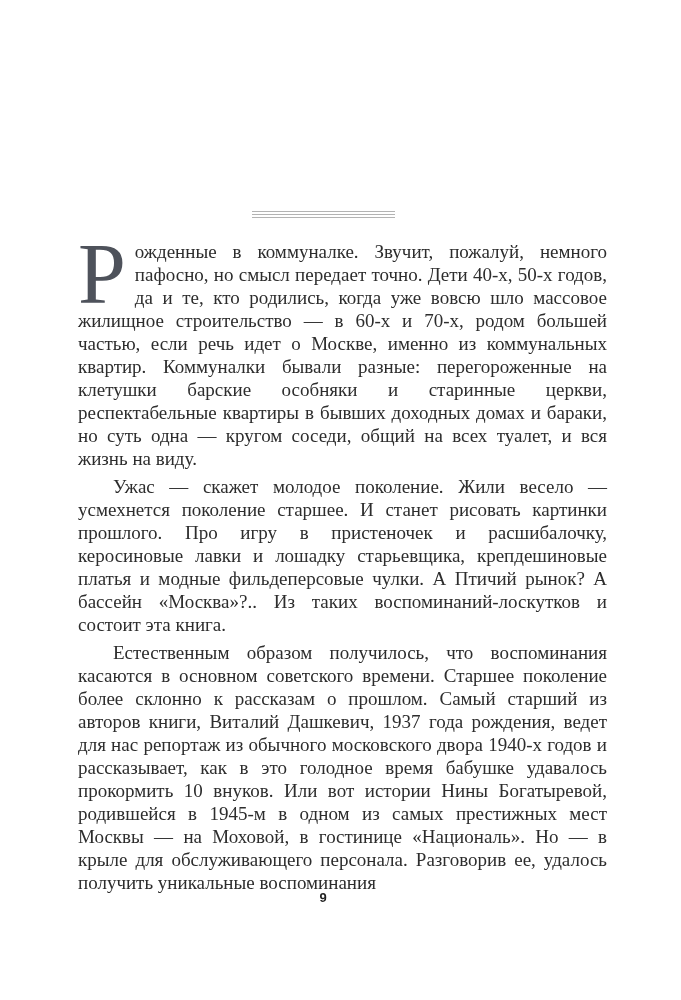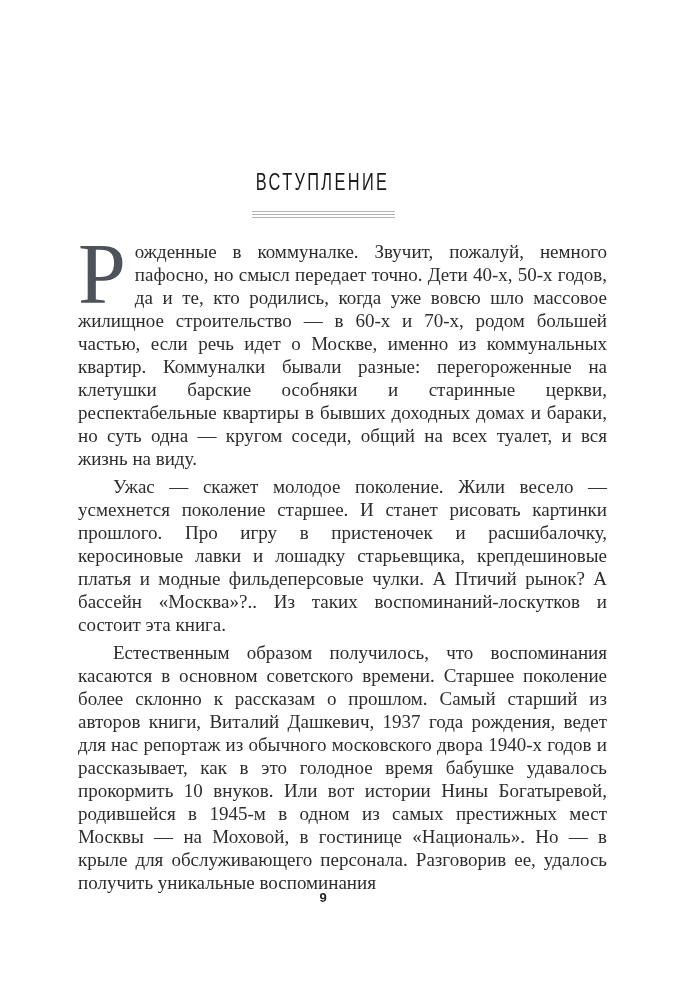--- a/index.html
+++ b/index.html
@@ -81,23 +81,20 @@
     font-size: 13px;
     font-weight: bold;
     color: #1f1f1f;
   }
 </style>
 </head>
 <body>
 
 <div class="page">
 
-  <div class="title-wrap">
-    <span class="chapter-title">ВСТУПЛЕНИЕ</span>
-  </div>
 
   <div class="divider">
     <span class="rule"></span>
     <span class="rule"></span>
     <span class="rule"></span>
   </div>
 
   <div class="body-text">
     <p>
       <span class="drop-cap">Р</span><span>ожденные в коммуналке. Звучит, пожалуй, немного пафосно, но смысл передает точно. Дети 40-х, 50-х годов, да и те, кто родились, когда уже вовсю шло массовое жилищное строительство — в 60-х и 70-х, родом большей частью, если речь идет о Москве, именно из коммунальных квартир. Коммуналки бывали разные: перегороженные на клетушки барские особняки и старинные церкви, респектабельные квартиры в бывших доходных домах и бараки, но суть одна — кругом соседи, общий на всех туалет, и вся жизнь на виду.</span>

